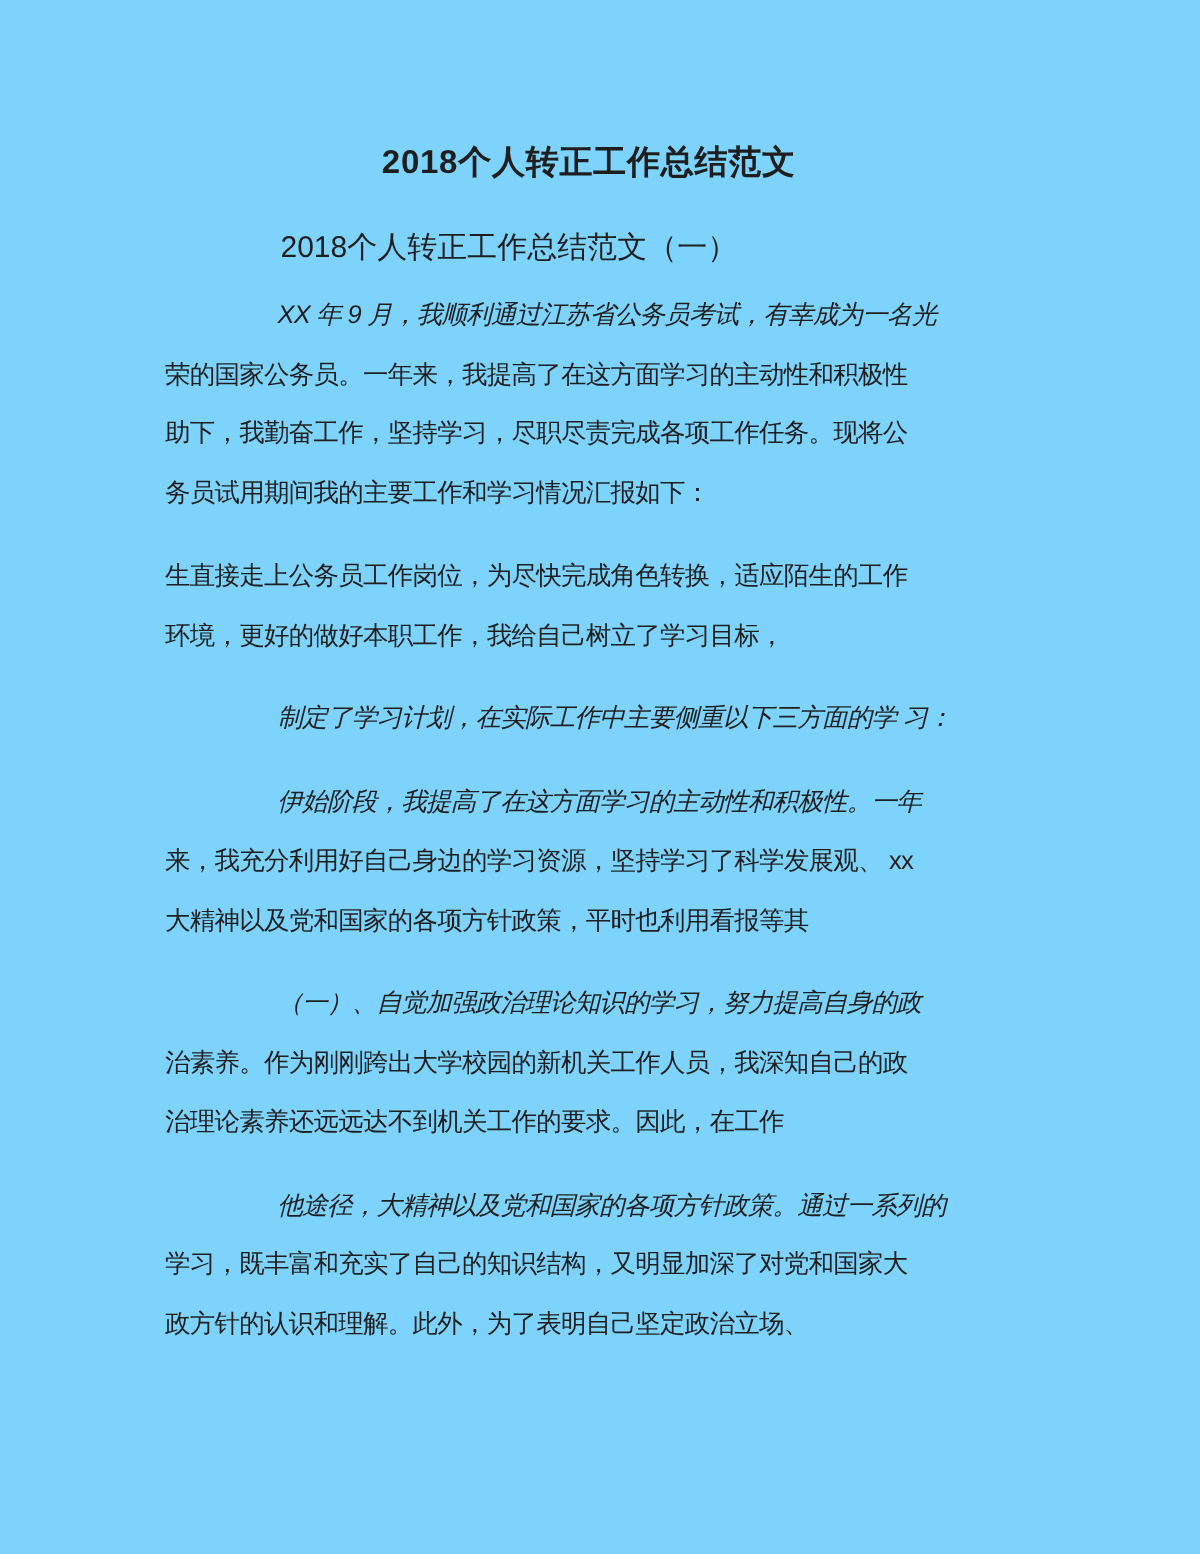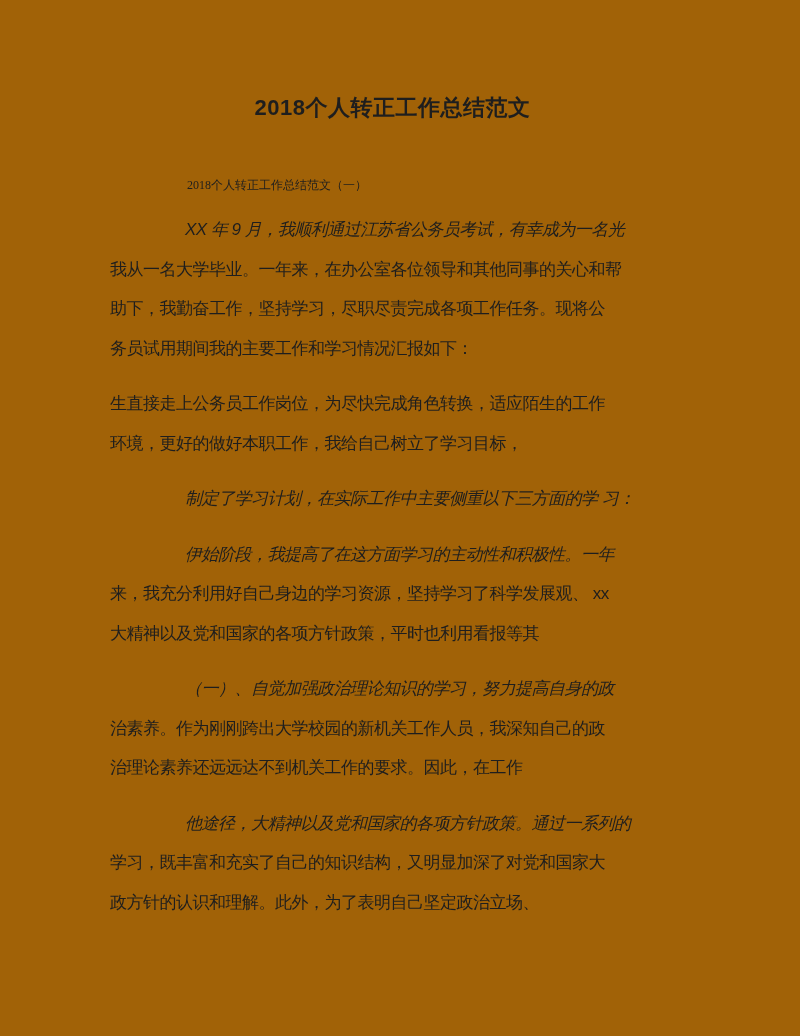--- a/index.html
+++ b/index.html
@@ -7,41 +7,40 @@
     padding: 0;
     background: #ffffff;
     width: 800px;
     height: 1036px;
     overflow: hidden;
   }
   .doc-page {
     position: relative;
     width: 800px;
     height: 1036px;
-    background: #a16207;
+    background: #7dd3fc;
     box-sizing: border-box;
     padding: 94px 125px 0 110px;
     color: #1e1e1e;
     font-family: "Liberation Sans", "DejaVu Sans", sans-serif;
   }
   .doc-title {
     text-align: center;
     font-size: 22px;
     font-weight: bold;
     line-height: 28px;
     letter-spacing: 0.5px;
     white-space: nowrap;
   }
   .doc-subtitle {
-    margin-top: 54px;
+    margin-top: 34px;
     padding-left: 77px;
-    font-size: 12px;
+    font-size: 20px;
     line-height: 18px;
     white-space: nowrap;
-    font-family: Liberation Serif, serif;
   }
   .para {
     margin-top: 16px;
     font-size: 17px;
     line-height: 39.5px;
     letter-spacing: -0.5px;
   }
   .para:first-of-type { margin-top: 30px; }
   .ln {
     white-space: pre;
@@ -53,21 +52,21 @@
 <body>
 
 <div class="doc-page">
 
   <div class="doc-title">2018个人转正工作总结范文</div>
 
   <div class="doc-subtitle">2018个人转正工作总结范文（一）</div>
 
   <div class="para">
     <div class="ln first">XX 年 9 月，我顺利通过江苏省公务员考试，有幸成为一名光</div>
-    <div class="ln">我从一名大学毕业。一年来，在办公室各位领导和其他同事的关心和帮</div>
+    <div class="ln">荣的国家公务员。一年来，我提高了在这方面学习的主动性和积极性</div>
     <div class="ln">助下，我勤奋工作，坚持学习，尽职尽责完成各项工作任务。现将公</div>
     <div class="ln">务员试用期间我的主要工作和学习情况汇报如下：</div>
   </div>
 
   <div class="para">
     <div class="ln">生直接走上公务员工作岗位，为尽快完成角色转换，适应陌生的工作</div>
     <div class="ln">环境，更好的做好本职工作，我给自己树立了学习目标，</div>
   </div>
 
   <div class="para">

